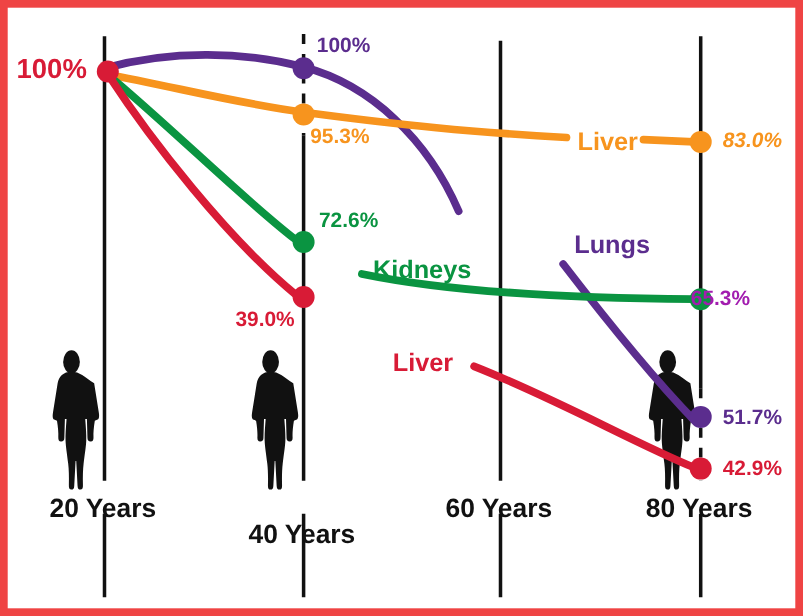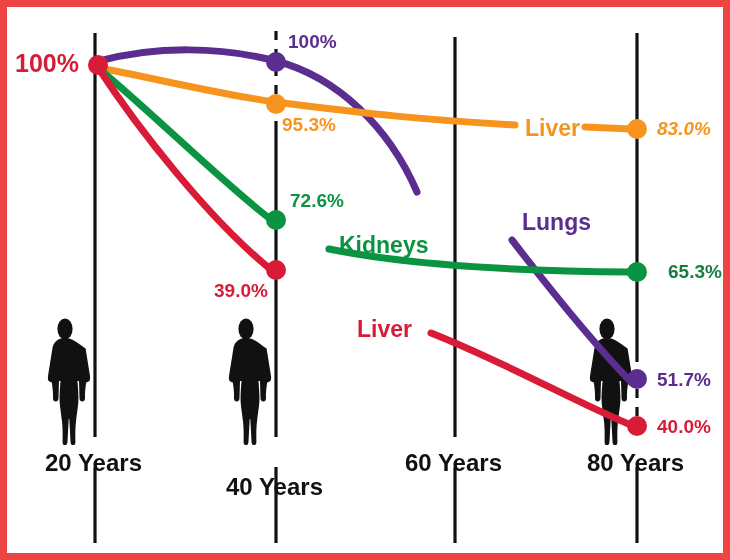--- a/index.html
+++ b/index.html
@@ -114,23 +114,23 @@
     </svg>
 
     <div class="lbl start" style="left:8px;top:44px;color:#d81b36;">100%</div>
 
     <div class="lbl vlbl" style="left:281px;top:25px;color:#5b2d8e;">100%</div>
     <div class="lbl vlbl" style="left:275px;top:108px;color:#f7941e;">95.3%</div>
     <div class="lbl vlbl" style="left:283px;top:184px;color:#0a9441;">72.6%</div>
     <div class="lbl vlbl" style="left:207px;top:274px;color:#d81b36;">39.0%</div>
 
     <div class="lbl vlbl" style="left:650px;top:112px;color:#f7941e;font-style:italic;">83.0%</div>
-    <div class="lbl vlbl" style="left:621px;top:255px;color:#15803d;margin-left:40px;">65.3%</div>
+    <div class="lbl vlbl" style="left:621px;top:255px;color:#a21caf;">65.3%</div>
     <div class="lbl vlbl" style="left:650px;top:363px;color:#5b2d8e;">51.7%</div>
-    <div class="lbl vlbl" style="left:650px;top:410px;color:#d81b36;">40.0%</div>
+    <div class="lbl vlbl" style="left:650px;top:410px;color:#d81b36;">42.9%</div>
 
     <div class="lbl slbl" style="left:518px;top:110px;color:#f7941e;">Liver</div>
     <div class="lbl slbl" style="left:515px;top:192px;color:#5b2d8e;margin-top:12px;">Lungs</div>
     <div class="lbl slbl" style="left:332px;top:227px;color:#0a9441;">Kidneys</div>
     <div class="lbl slbl" style="left:350px;top:311px;color:#d81b36;">Liver</div>
 
     <div class="lbl axlbl" style="left:38px;top:444px;">20 Years</div>
     <div class="lbl axlbl" style="left:219px;top:468px;">40 Years</div>
     <div class="lbl axlbl" style="left:398px;top:444px;">60 Years</div>
     <div class="lbl axlbl" style="left:580px;top:444px;">80 Years</div>

